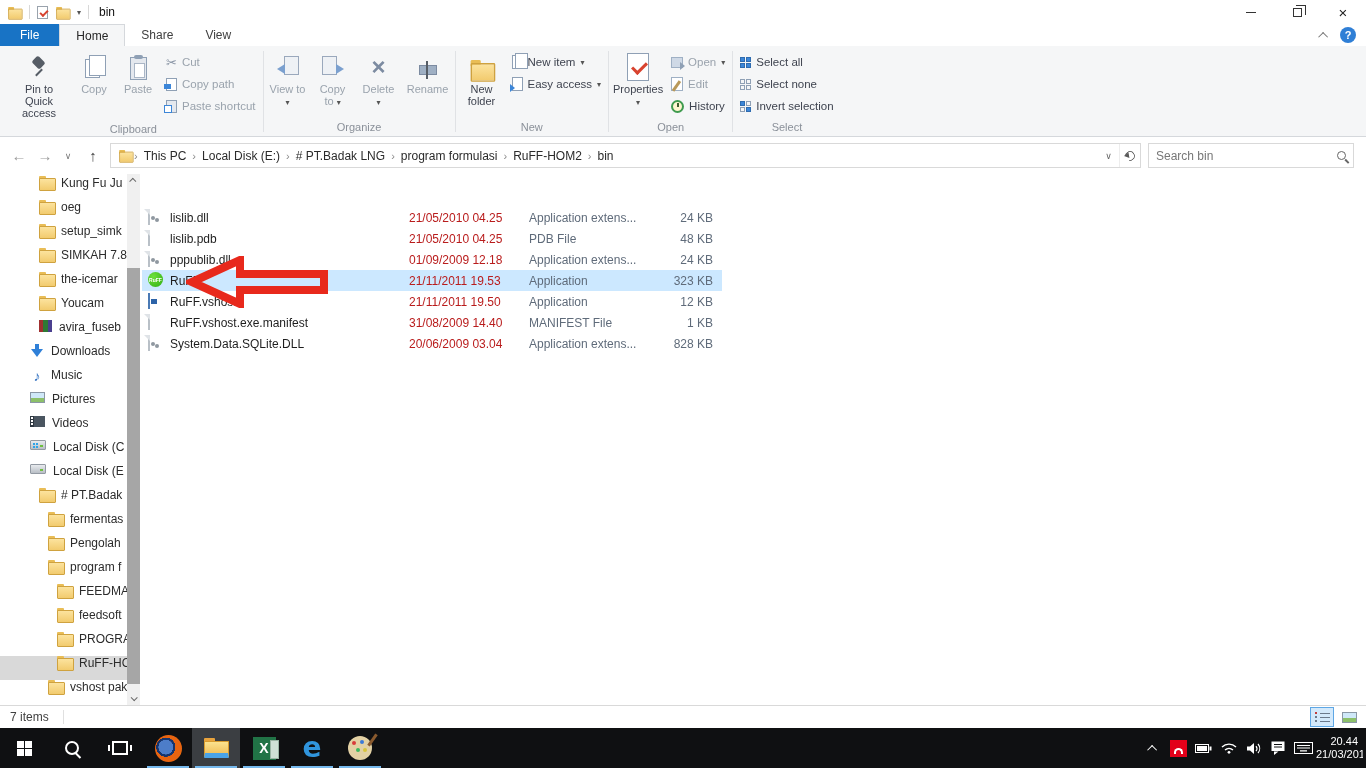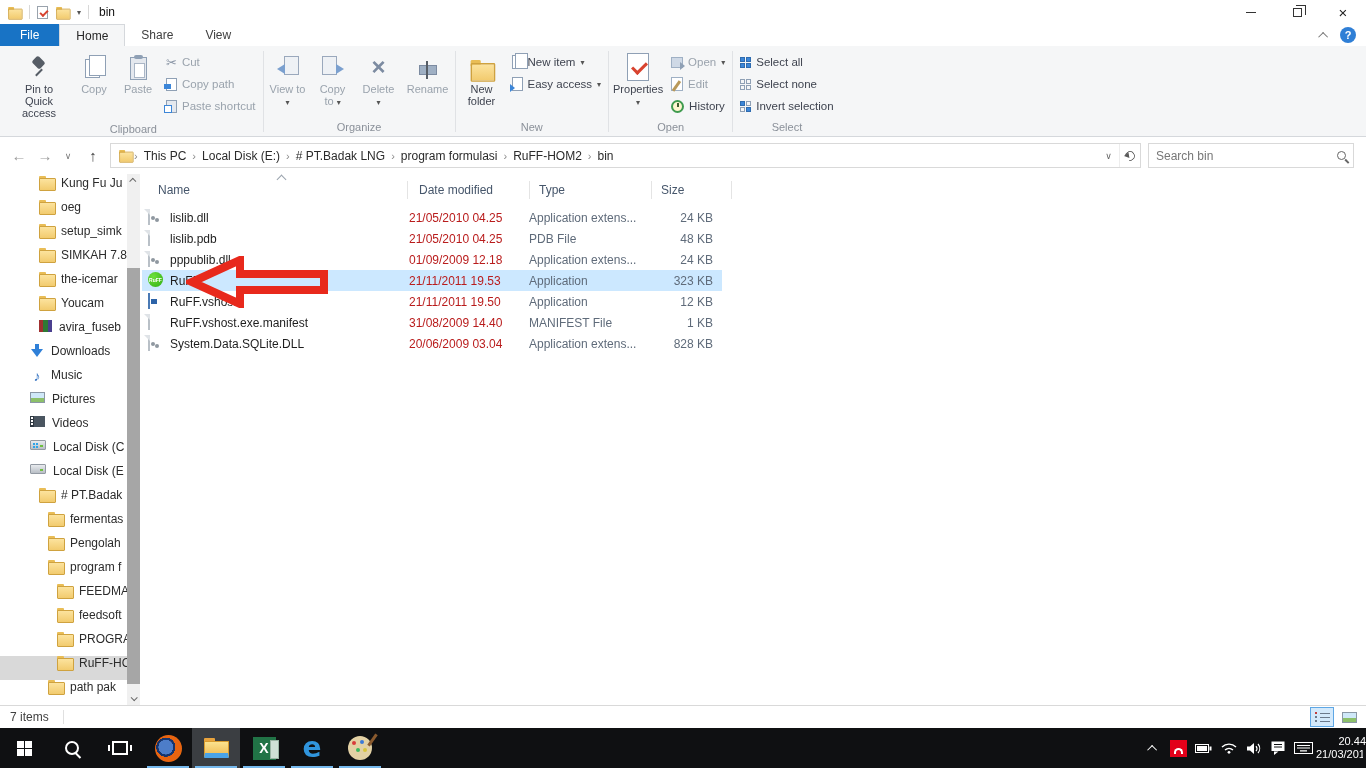--- a/index.html
+++ b/index.html
@@ -228,21 +228,21 @@
 .tb-paint{position:relative;width:24px;height:24px;border-radius:50%;background:#e3d1a4}
 .tb-paint:before{content:"";position:absolute;left:4px;top:5px;width:4px;height:4px;border-radius:50%;background:#d83b3b;
   box-shadow:8px -1px 0 #3b7ad8,4px 7px 0 #3bb85e,11px 7px 0 #d8c43b}
 .tb-paint:after{content:"";position:absolute;right:-2px;top:-3px;width:3px;height:14px;background:#8a5a2e;transform:rotate(35deg)}
 #tray{margin-left:auto;display:flex;align-items:center}
 .tr{width:25px;height:40px;display:flex;align-items:center;justify-content:center}
 .tr-chev{width:7px;height:7px;border-top:1.5px solid #fff;border-left:1.5px solid #fff;transform:rotate(45deg) translateY(2px)}
 .tr-av{width:17px;height:17px;background:#e2001a;display:flex;align-items:flex-end;justify-content:center}
 .tr-av i{width:9px;height:6px;border:2px solid #fff;border-bottom:none;border-radius:8px 8px 0 0;margin-bottom:3px}
 #clock{width:50px;height:40px;color:#fff;font-size:11px;line-height:13px;display:flex;flex-direction:column;
-  justify-content:center;padding-right:0}
+  justify-content:center;padding-right:8px}
 #clock .time{text-align:right}
 #clock .date{white-space:nowrap;overflow:hidden;width:47px}
 </style>
 </head>
 <body>
 
 <div id="stage">
 
   <div id="titlebar">
     <span class="ic-folder small"></span>
@@ -546,44 +546,33 @@
     <div class="si l3">
         <span class="ic-folder"></span>
         <span class="si-label">PROGRA</span>
       </div>
     <div class="si l3 sel">
         <span class="ic-folder"></span>
         <span class="si-label">RuFF-HO</span>
       </div>
     <div class="si l2">
         <span class="ic-folder"></span>
-        <span class="si-label">path pak</span>
+        <span class="si-label">vshost pak</span>
       </div>
   </div>
   <div id="sbar">
     <div class="sb-arrow up">
         <i></i>
       </div>
     <div id="sbthumb"></div>
     <div class="sb-arrow down">
         <i></i>
       </div>
   </div>
 
-  <div id="fhead">
-    <span class="sortcaret"></span>
-    <span class="hname">Name</span>
-    <span class="hdate">Date modified</span>
-    <span class="htype">Type</span>
-    <span class="hsize">Size</span>
-    <span class="hsep" style="left:255px"></span>
-    <span class="hsep" style="left:377px"></span>
-    <span class="hsep" style="left:499px"></span>
-    <span class="hsep" style="left:579px"></span>
-  </div>
 
   <div id="frows">
     <div class="fr">
       <span class="fic ic-page ic-dll"></span>
       <span class="fn">lislib.dll</span>
       <span class="fd">21/05/2010 04.25</span>
       <span class="ft">Application extens...</span>
       <span class="fs">24 KB</span>
     </div>
     <div class="fr">

